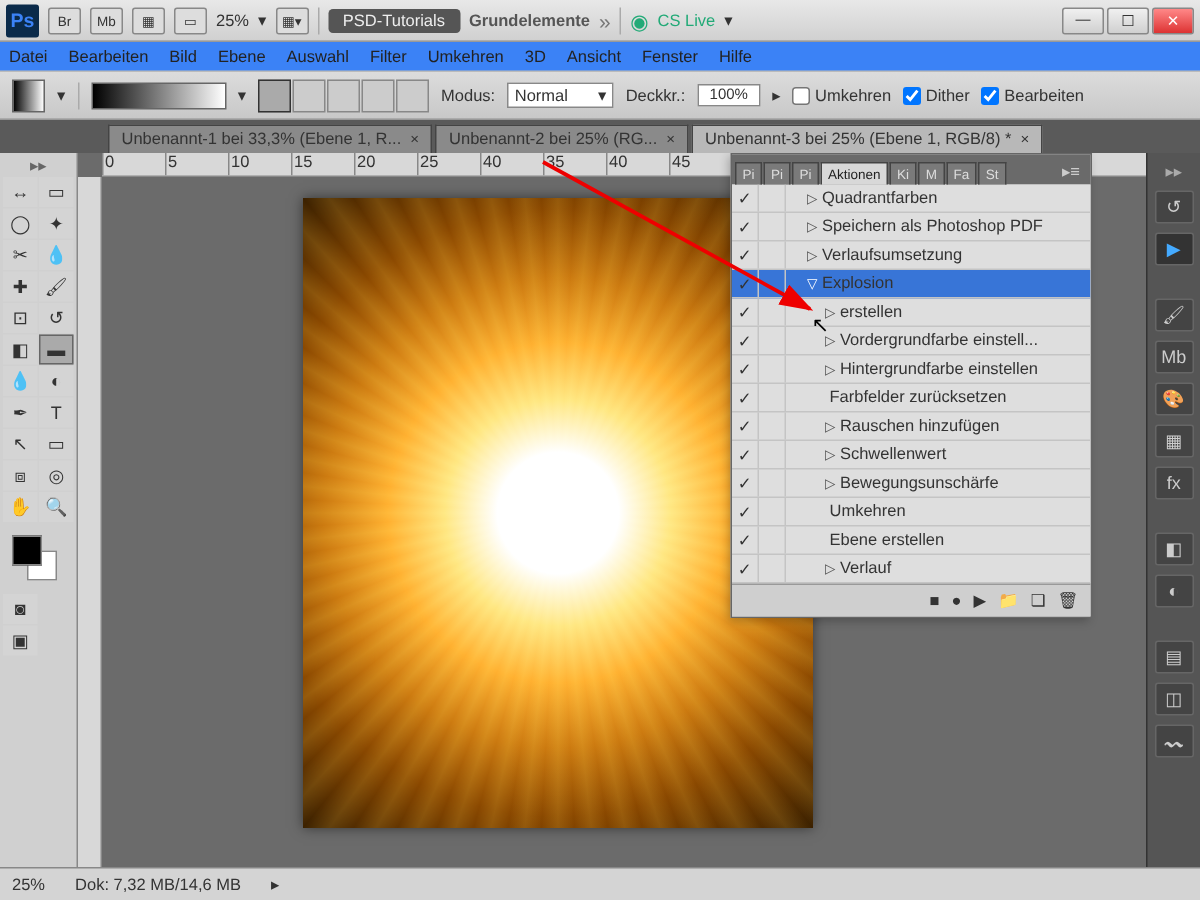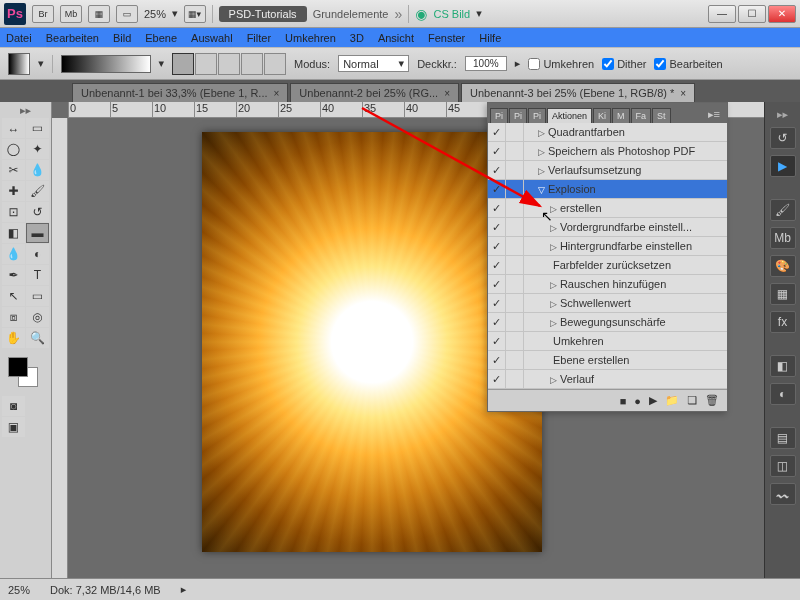--- a/index.html
+++ b/index.html
@@ -1,23 +1,23 @@
 <!DOCTYPE html>
 <html><head>
 <meta charset="utf-8">
 <style>
 *{box-sizing:border-box;margin:0;padding:0;font-family:Tahoma,Arial,sans-serif;font-size:11px;color:#333}
 body{background:#b0b0b0;width:800px;height:600px;overflow:hidden;position:relative}
 .titlebar{height:28px;background:linear-gradient(#e8e8e8,#d0d0d0);border-bottom:1px solid #999;display:flex;align-items:center;padding:0 4px;gap:6px}
-.ps-icon{width:22px;height:22px;background:#0a2a4a;color:#ec4899;font-weight:bold;font-size:13px;display:flex;align-items:center;justify-content:center;border-radius:2px}
+.ps-icon{width:22px;height:22px;background:#0a2a4a;color:#3b82f6;font-weight:bold;font-size:13px;display:flex;align-items:center;justify-content:center;border-radius:2px}
 .tb-btn{width:22px;height:18px;background:#ddd;border:1px solid #888;border-radius:2px;display:flex;align-items:center;justify-content:center;font-size:9px}
 .zoom-disp{font-size:11px;color:#333}
 .tb-sep{width:1px;height:18px;background:#aaa}
 .title-doc{background:#555;color:#eee;padding:2px 10px;border-radius:3px;font-size:11px}
-.title-doc2{color:#555;font-weight:normal}
+.title-doc2{color:#555;font-weight:bold}
 .dbl-arrow{color:#777;font-size:14px}
 .cslive{color:#2a7;font-size:11px}
 .spacer{flex:1}
 .winbtns{display:flex;gap:2px}
 .winbtn{width:28px;height:18px;background:linear-gradient(#f0f0f0,#d0d0d0);border:1px solid #888;border-radius:2px;display:flex;align-items:center;justify-content:center;font-size:10px}
 .winbtn.close{background:linear-gradient(#f88,#d33);color:#fff}
 .menubar{height:20px;background:#3b82f6;display:flex;align-items:center;padding:0 6px;gap:14px;border-bottom:1px solid #bbb}
 .menuitem{font-size:11px;color:#222;cursor:default}
 .optbar{height:32px;background:linear-gradient(#dcdcdc,#c8c8c8);border-bottom:1px solid #999;display:flex;align-items:center;padding:0 8px;gap:8px}
 .grad-tool{width:22px;height:22px;background:linear-gradient(90deg,#000,#fff);border:1px solid #666}
@@ -81,21 +81,21 @@
   <div class="tb-btn">▭</div>
   <span class="zoom-disp">25%</span>
   <span>▾</span>
   <div class="tb-btn">▦▾</div>
   <div class="tb-sep"></div>
   <div class="title-doc">PSD-Tutorials</div>
   <div class="title-doc2">Grundelemente</div>
   <span class="dbl-arrow">»</span>
   <div class="tb-sep"></div>
   <span style="color:#2a7;font-size:14px">◉</span>
-  <span class="cslive">CS Bild</span>
+  <span class="cslive">CS Live</span>
   <span>▾</span>
   <div class="spacer"></div>
   <div class="winbtns">
     <div class="winbtn">—</div>
     <div class="winbtn">☐</div>
     <div class="winbtn close">✕</div>
   </div>
 </div>
 
 <div class="menubar">

